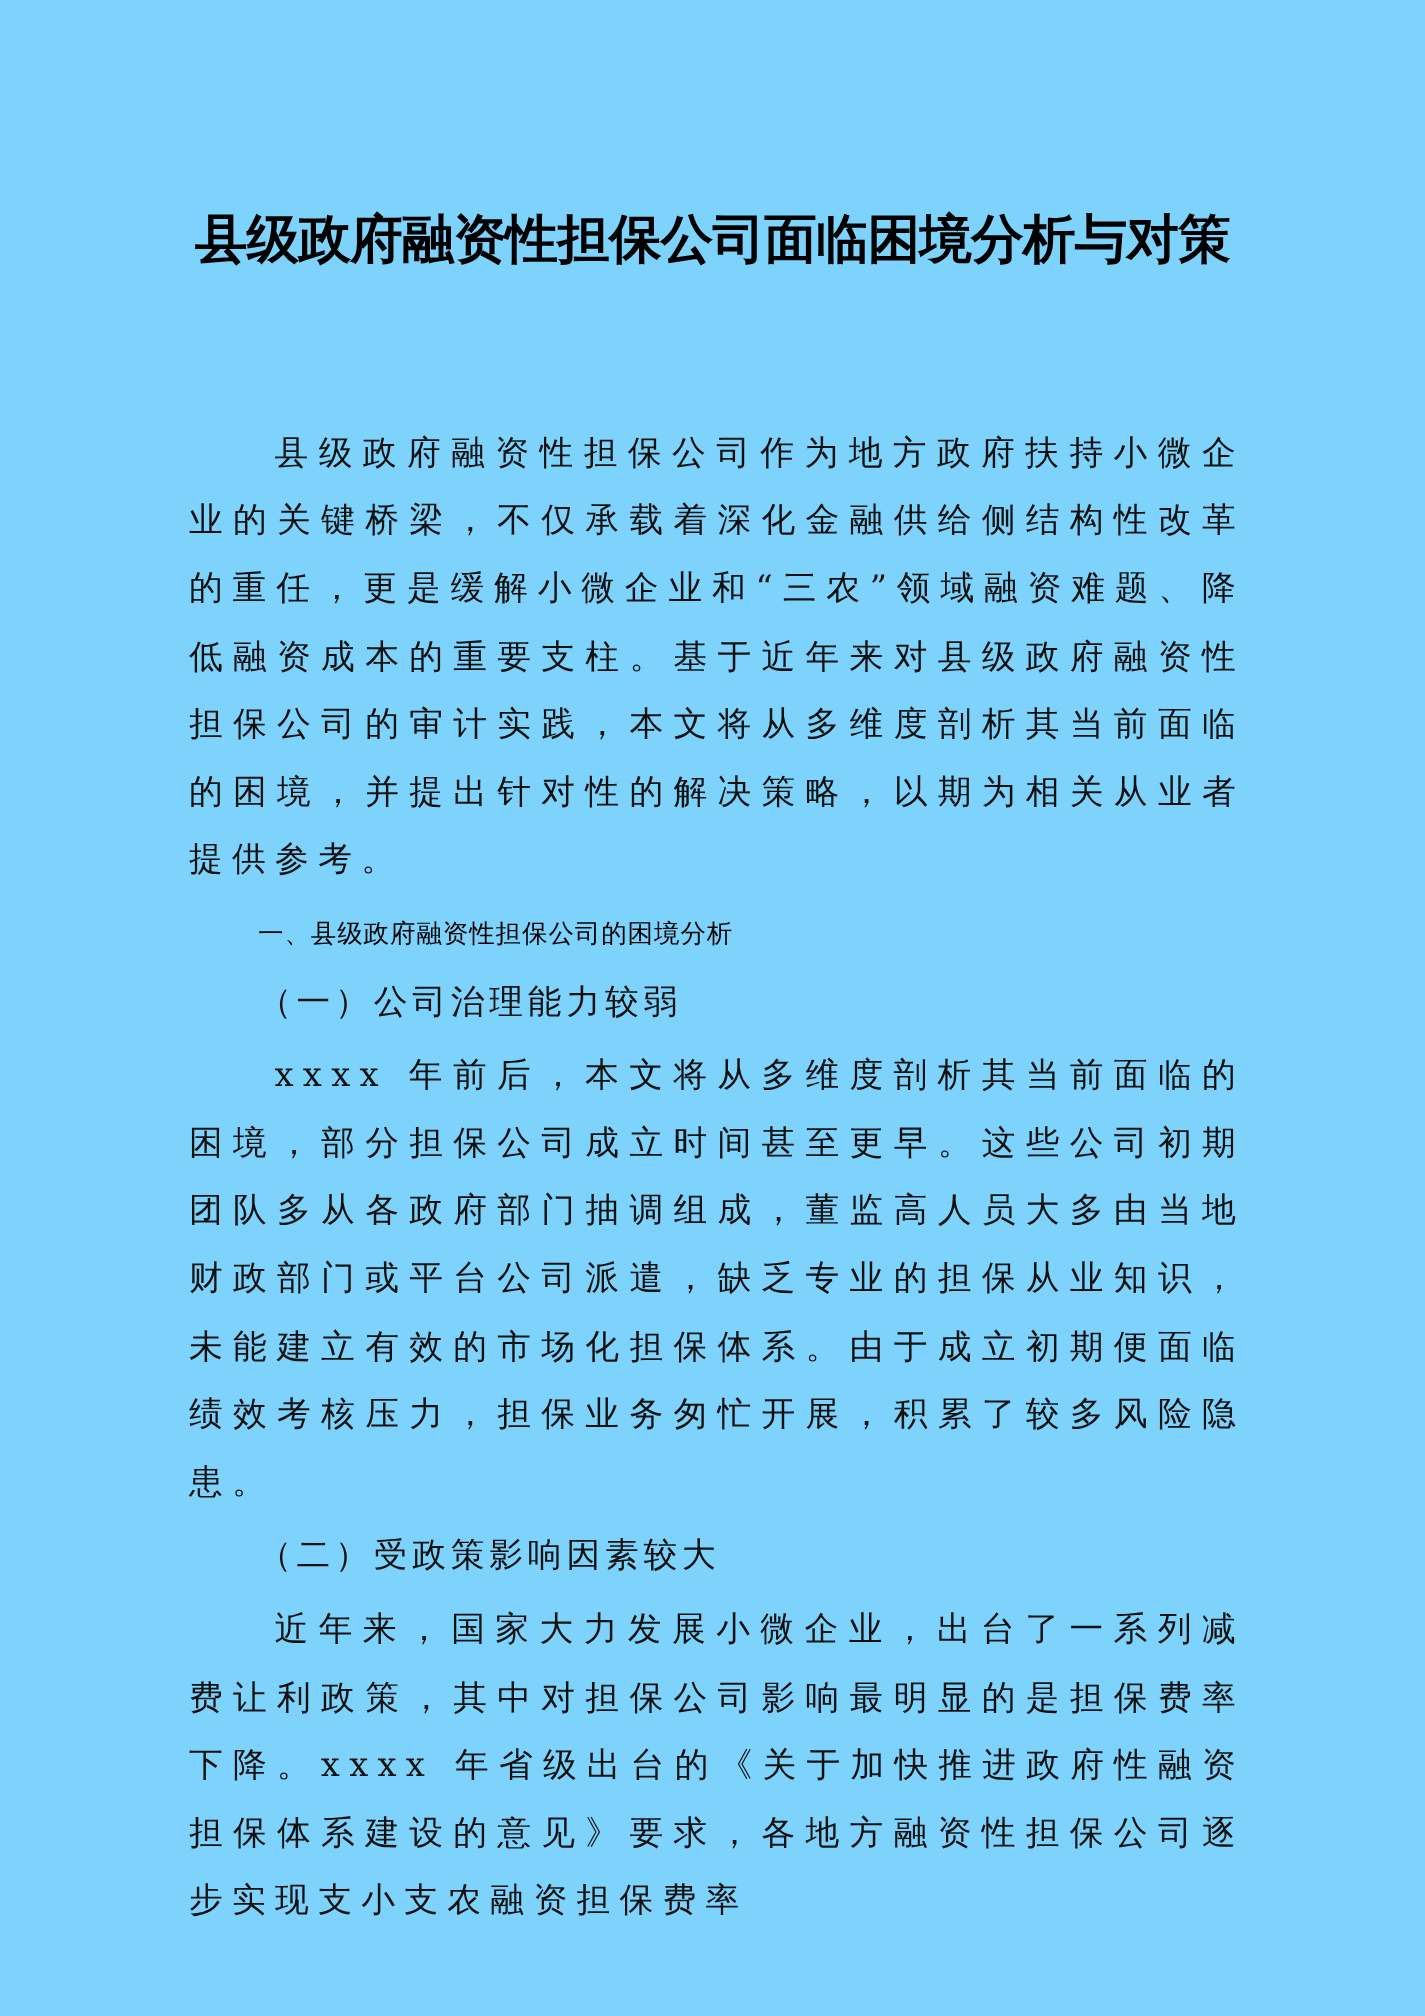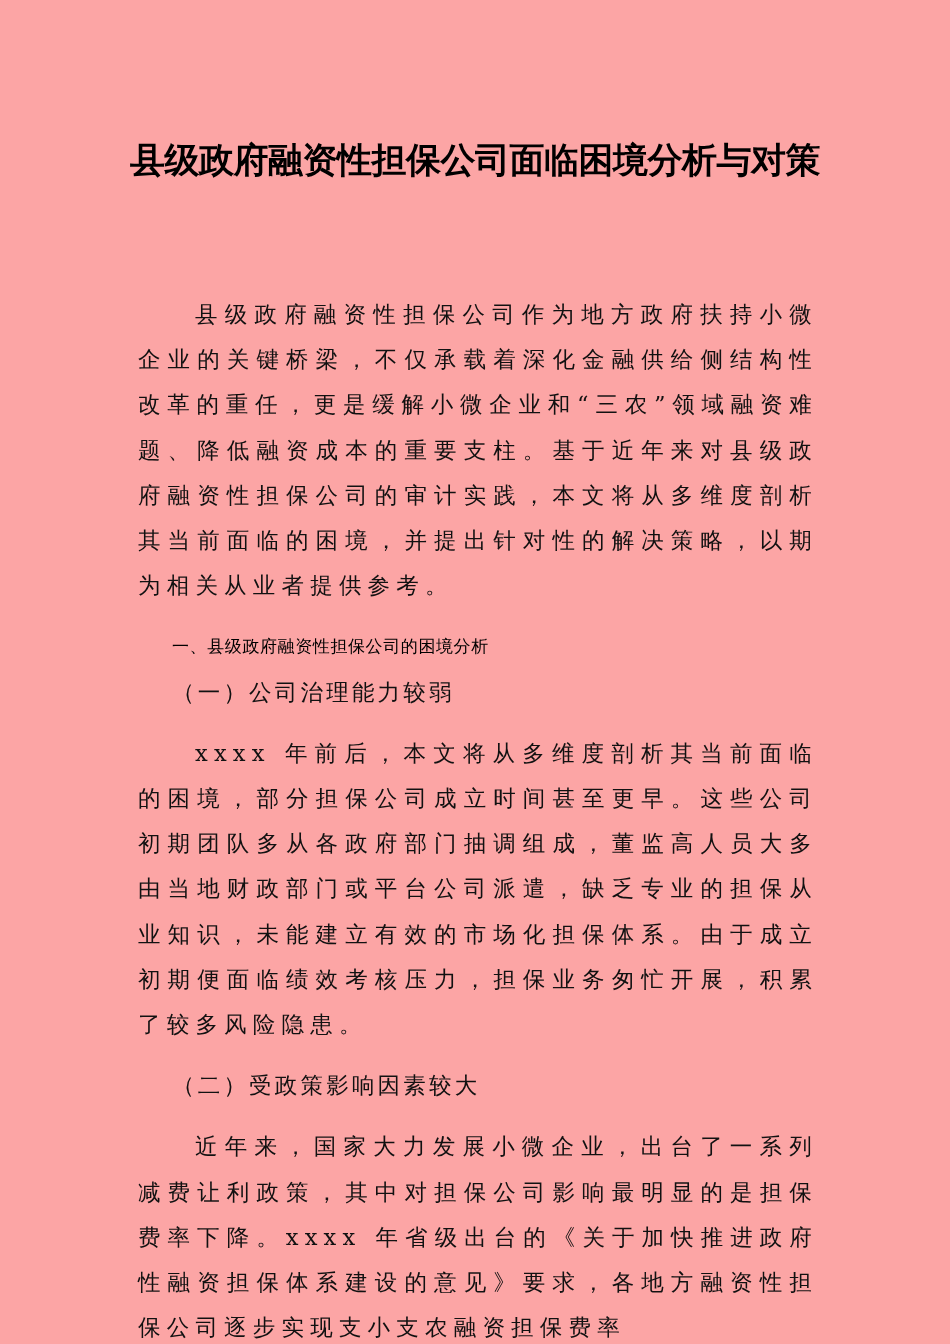--- a/index.html
+++ b/index.html
@@ -12,21 +12,21 @@
     height: 1344px;
     position: relative;
     overflow: hidden;
     color: #111111;
   }
   .page {
     position: absolute;
     left: 0; top: 0;
     width: 950px;
     height: 1344px;
-    background: #fca5a5;
+    background: #7dd3fc;
   }
   .title {
     position: absolute;
     left: 110px;
     width: 730px;
     top: 136px;
     text-align: center;
     font-family: "DejaVu Serif", "Liberation Serif", serif;
     font-weight: bold;
     font-size: 35px;
@@ -39,21 +39,21 @@
     left: 122px;
     top: 276px;
     width: 712px;
     font-family: "DejaVu Serif", "Liberation Serif", serif;
     font-size: 22.5px;
     line-height: 45.2px;
     letter-spacing: 6.2px;
     color: #111111;
   }
   .para {
-    margin: 16px;
+    margin: 4px;
     text-indent: 57px;
     text-align: justify;
     text-align-last: left;
   }
   .h1 {
     margin: 0;
     text-indent: 50px;
     font-family: Liberation Serif, serif;
     font-size: 17px;
     letter-spacing: 0.6px;

